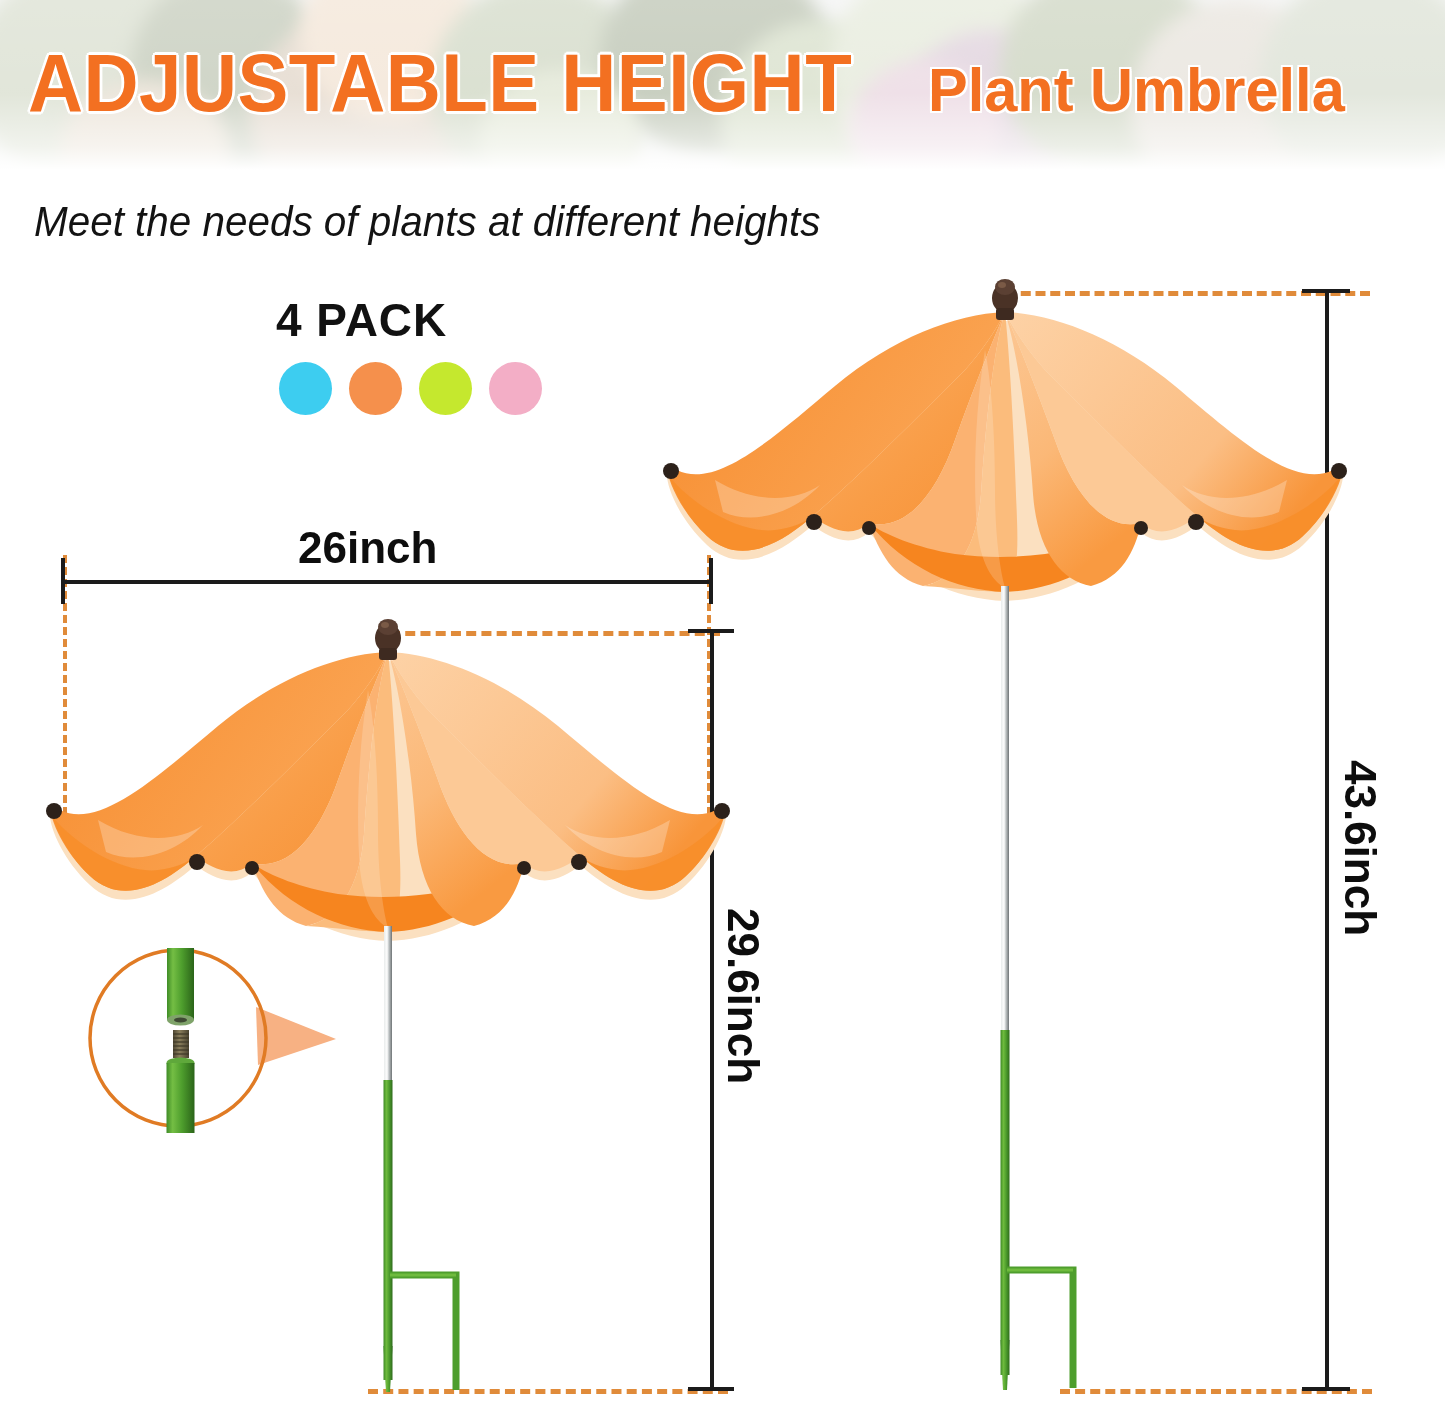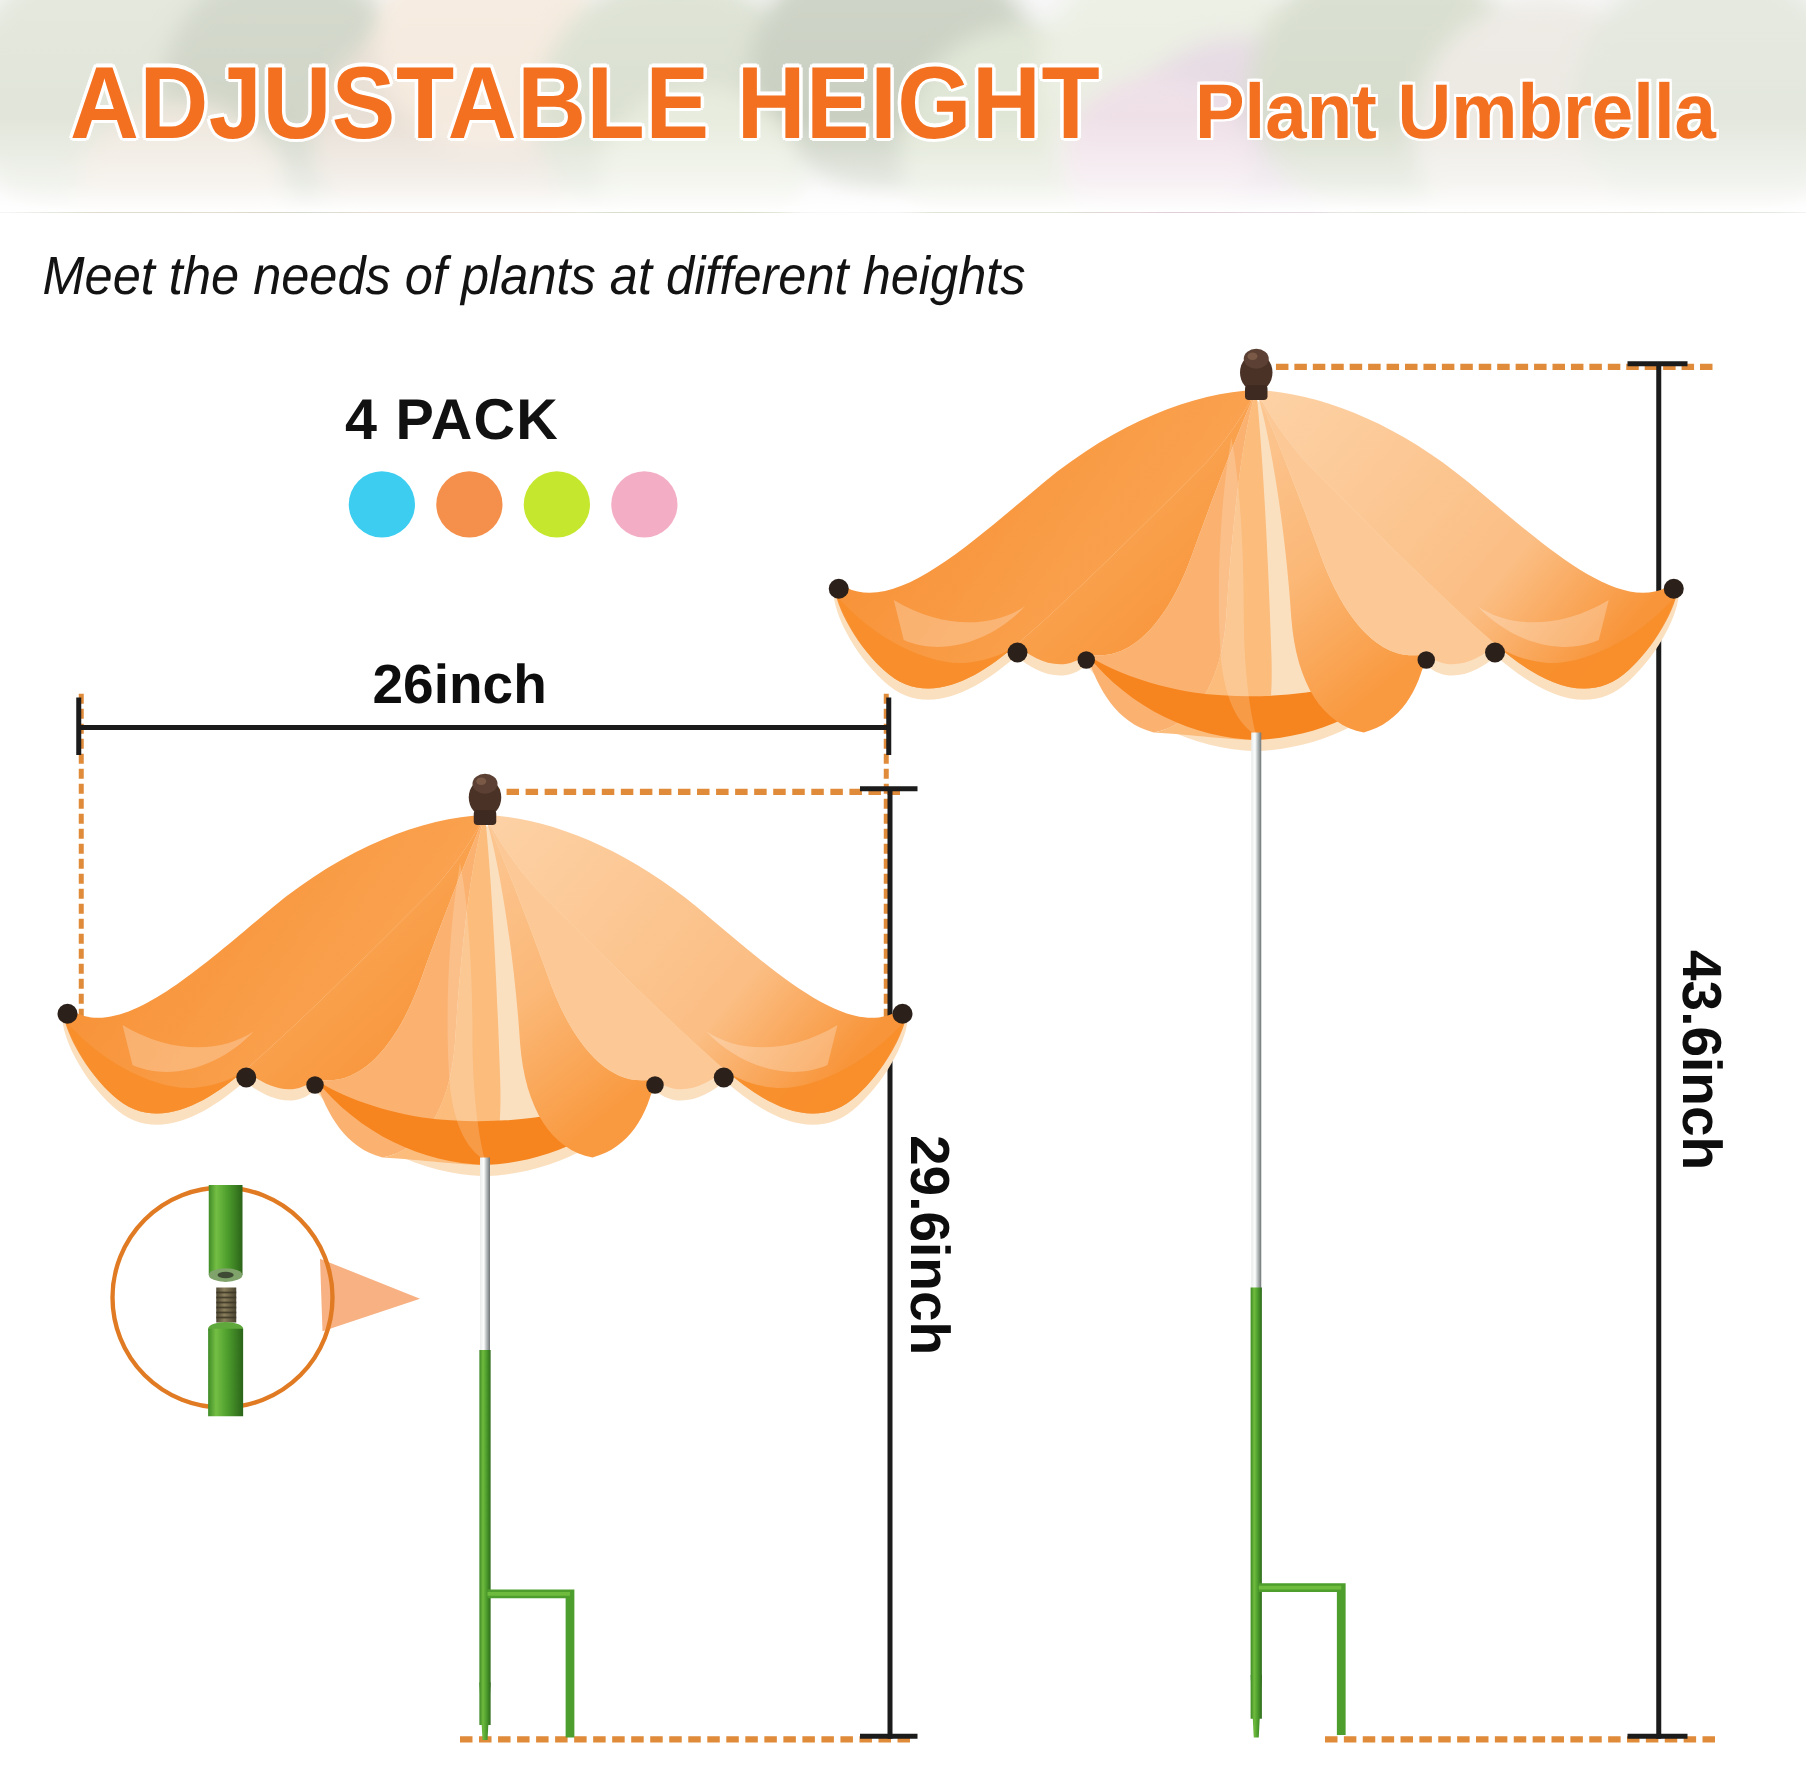--- a/index.html
+++ b/index.html
@@ -41,21 +41,20 @@
        rgba(255,255,255,0.58) 55%,
        rgba(255,255,255,0.80) 86%,
        rgba(255,255,255,1) 100%);
   }
   #title-row {
     position: absolute;
     left: 28px; top: 42px;
     display: flex;
     align-items: baseline;
     white-space: nowrap;
-    margin-left: 28px;
   }
   .title-main {
     font-family: "Liberation Sans Narrow", "Liberation Sans", sans-serif;
     font-weight: bold;
     font-size: 82px;
     line-height: 82px;
     letter-spacing: 0.5px;
     color: #F37021;
     transform: scaleX(0.93);
     transform-origin: left center;
@@ -89,21 +88,21 @@
     line-height: 46px;
     color: #131313;
     white-space: nowrap;
     transform: scaleX(0.94);
     transform-origin: left top;
   }
 
   
   #pack-block {
     position: absolute;
-    left: 276px; top: 311px;
+    left: 276px; top: 296px;
   }
   #pack-label {
     font-family: "Liberation Sans", sans-serif;
     font-weight: bold;
     font-size: 46px;
     line-height: 48px;
     color: #111;
     letter-spacing: 1px;
     white-space: nowrap;
   }

